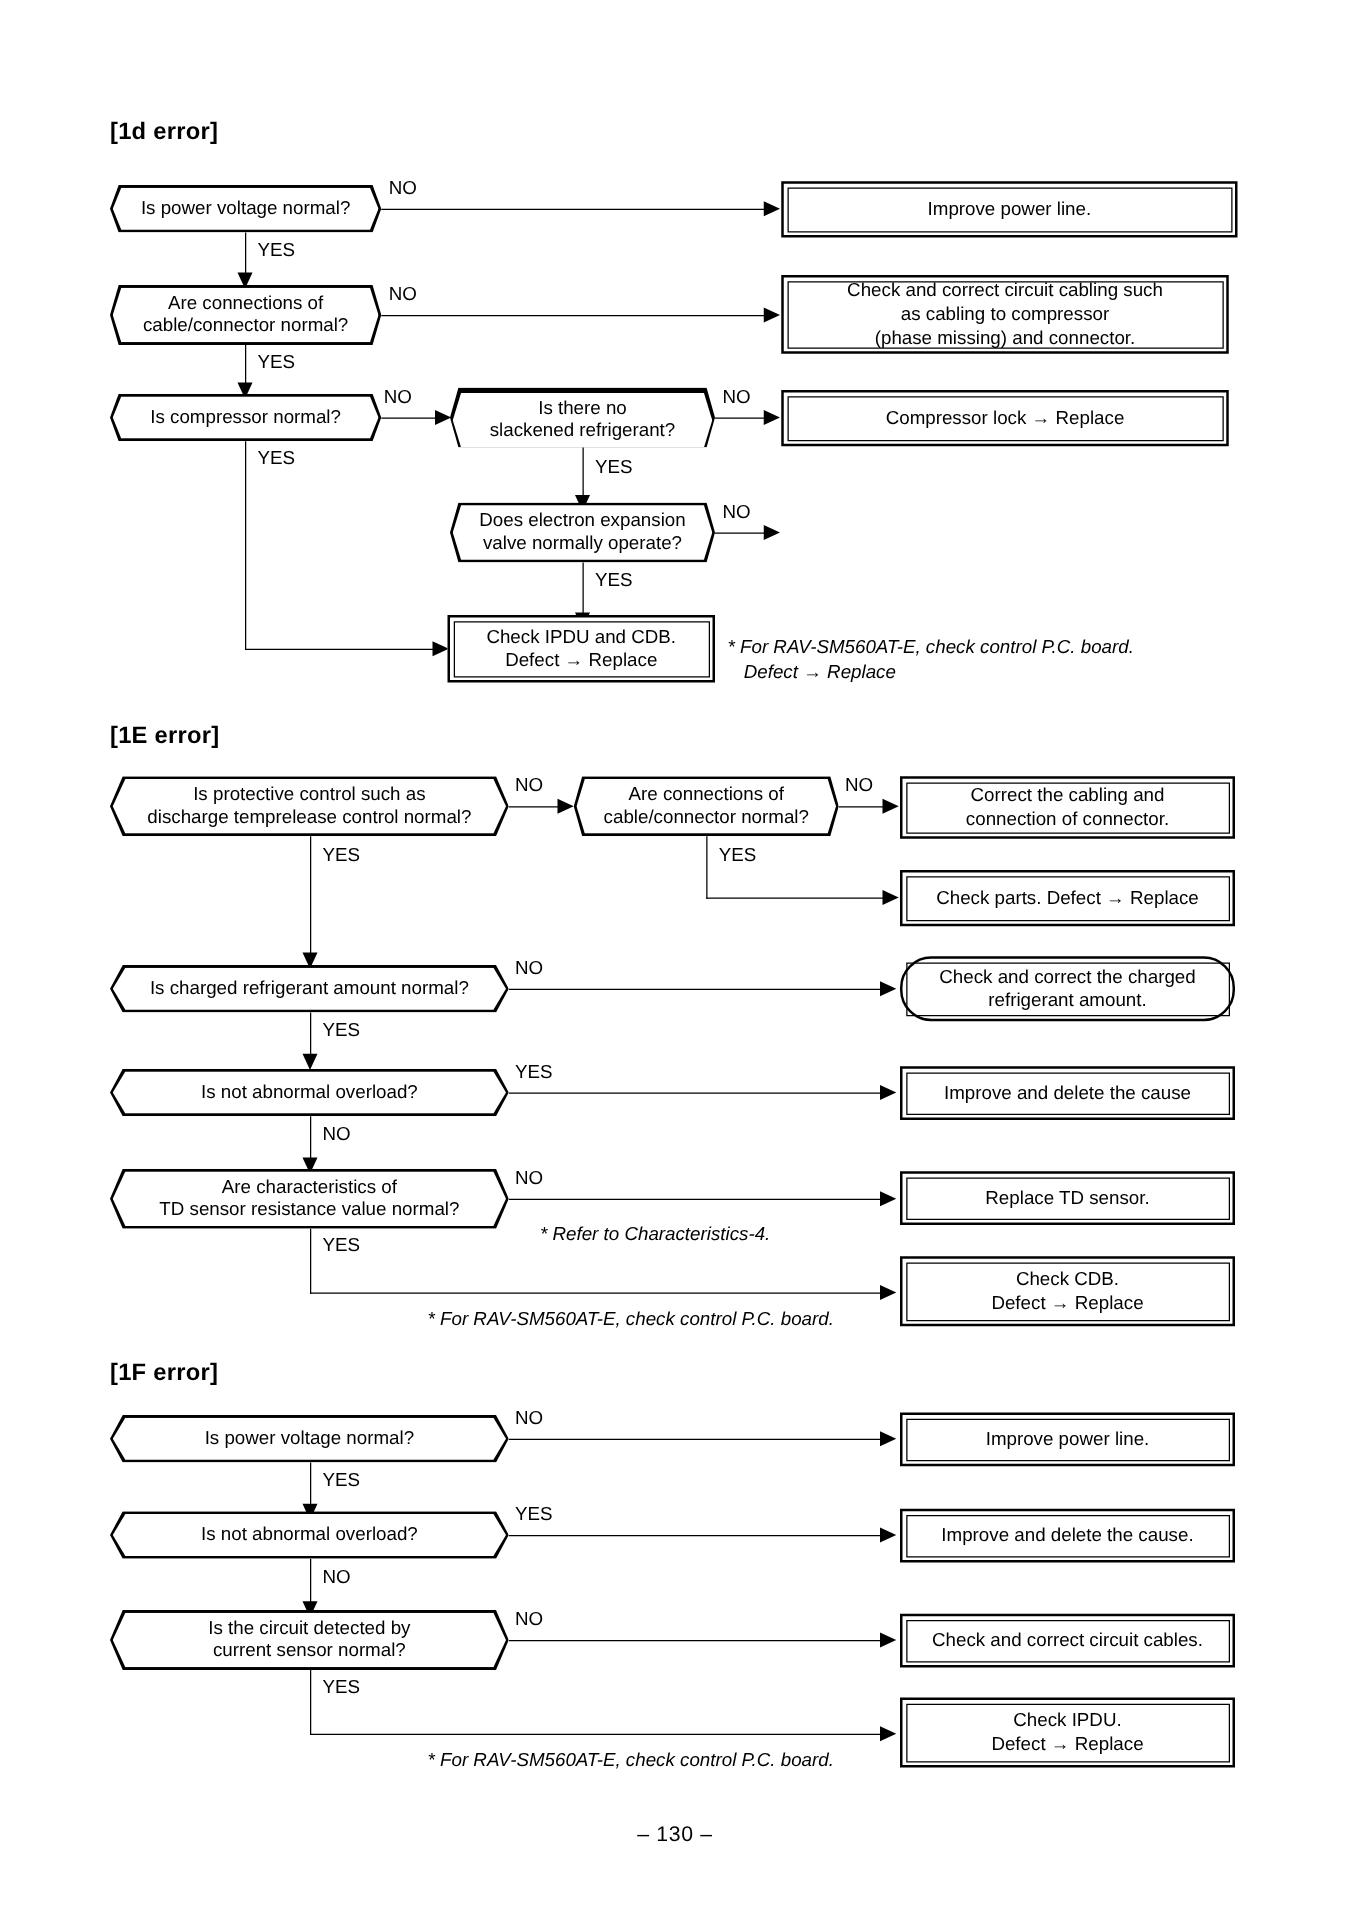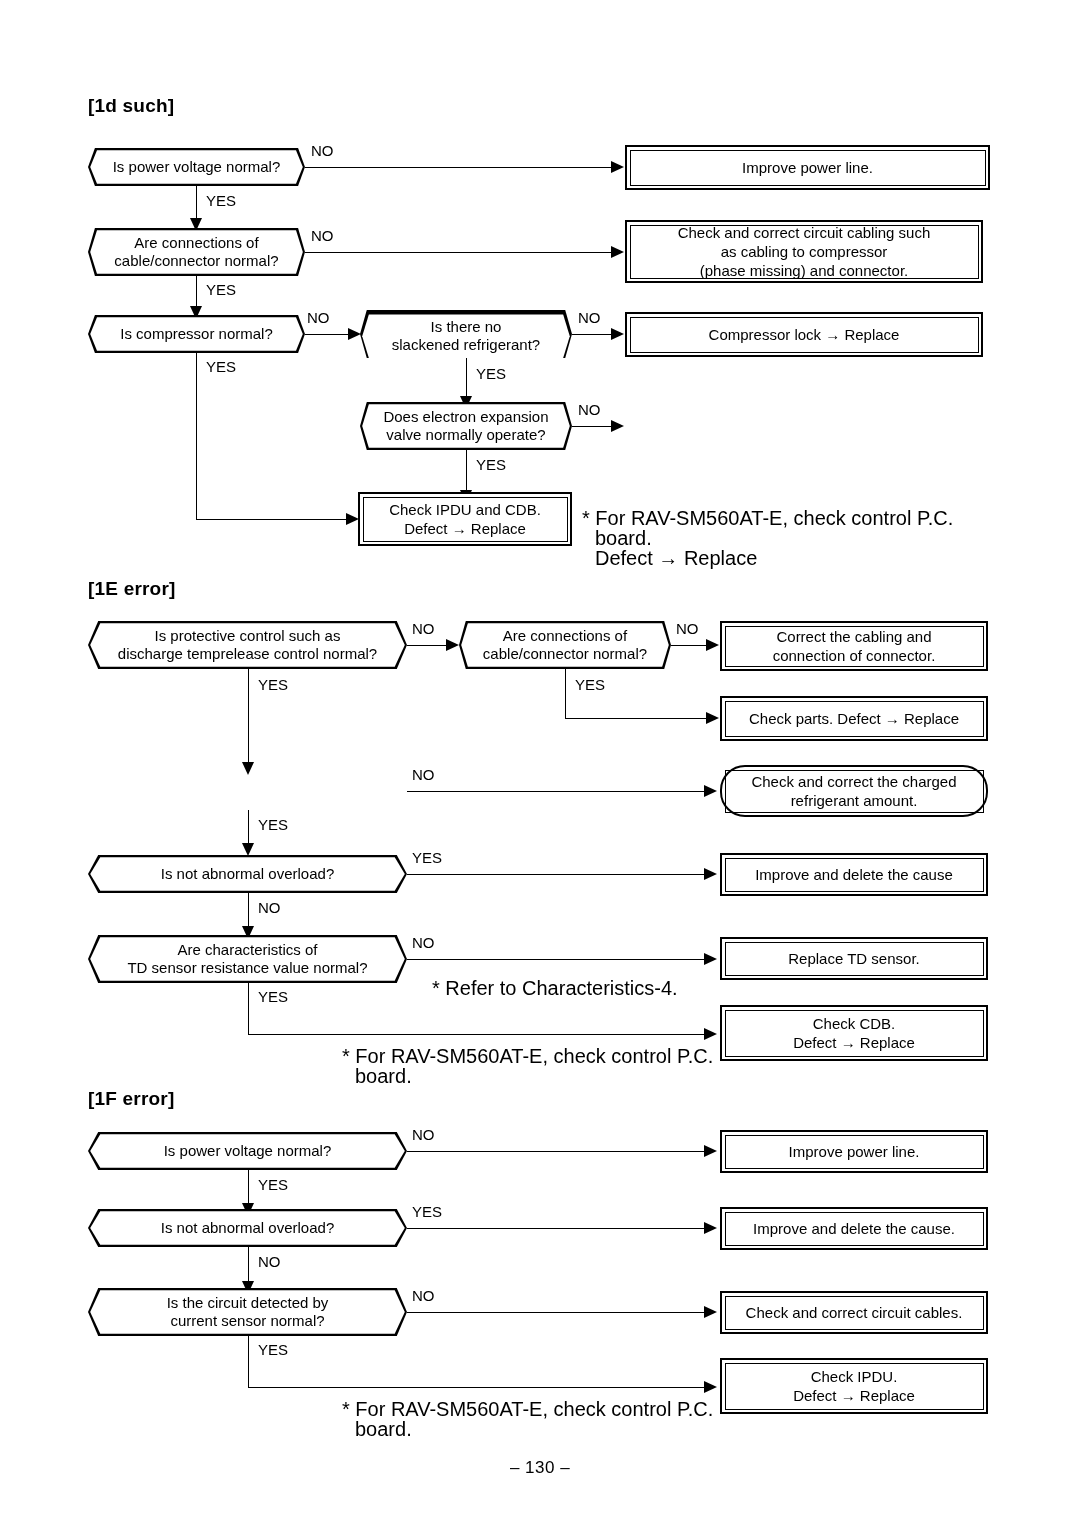--- a/index.html
+++ b/index.html
@@ -114,42 +114,43 @@
   .blabel {
     position: absolute;
     font-size: 15px;
     line-height: 17px;
     white-space: nowrap;
   }
 
   
   .footnote {
     position: absolute;
-    font-size: 20px;
+    font-size: 15px;
     line-height: 20px;
     white-space: pre-line;
     text-indent: -13px;
     padding-left: 13px;
+    font-style: italic;
   }
 
   
   .page-number {
     position: absolute;
     width: 100%;
     text-align: center;
     font-size: 17px;
     letter-spacing: 0.5px;
   }
 </style>
 </head>
 <body>
 
 <div id="page">
 
-  <div class="section-title" style="left:88px; top:95px;">[1d such]</div>
+  <div class="section-title" style="left:88px; top:95px;">[1d error]</div>
 
   <div class="hex" style="left:88px; top:148px; width:217px; height:38px;">
     <div class="hex-inner">
       <div class="hex-label">Is power voltage normal?</div>
     </div>
   </div>
   <div class="hline" style="left:305px; top:167px; width:308px;"></div>
   <div class="arrow-r" style="left:611px; top:161px;"></div>
   <div class="blabel" style="left:311px; top:142px;">NO</div>
   <div class="vline" style="left:196px; top:186px; height:34px;"></div>
@@ -274,20 +275,25 @@
 connection of connector.</div>
     </div>
   </div>
 
   <div class="abox" style="left:720px; top:696px; width:268px; height:45px;">
     <div class="abox-inner left-text">
       <div class="abox-label">Check parts. Defect → Replace</div>
     </div>
   </div>
 
+  <div class="hex" style="left:88px; top:772px; width:319px; height:38px;">
+    <div class="hex-inner">
+      <div class="hex-label">Is charged refrigerant amount normal?</div>
+    </div>
+  </div>
   <div class="hline" style="left:407px; top:791px; width:299px;"></div>
   <div class="arrow-r" style="left:704px; top:785px;"></div>
   <div class="blabel" style="left:412px; top:766px;">NO</div>
   <div class="vline" style="left:248px; top:810px; height:35px;"></div>
   <div class="arrow-d" style="left:242px; top:843px;"></div>
   <div class="blabel" style="left:258px; top:816px;">YES</div>
 
   <div class="abox" style="left:720px; top:765px; width:268px; height:52px;border-radius:25px;">
     <div class="abox-inner left-text">
       <div class="abox-label">Check and correct the charged

